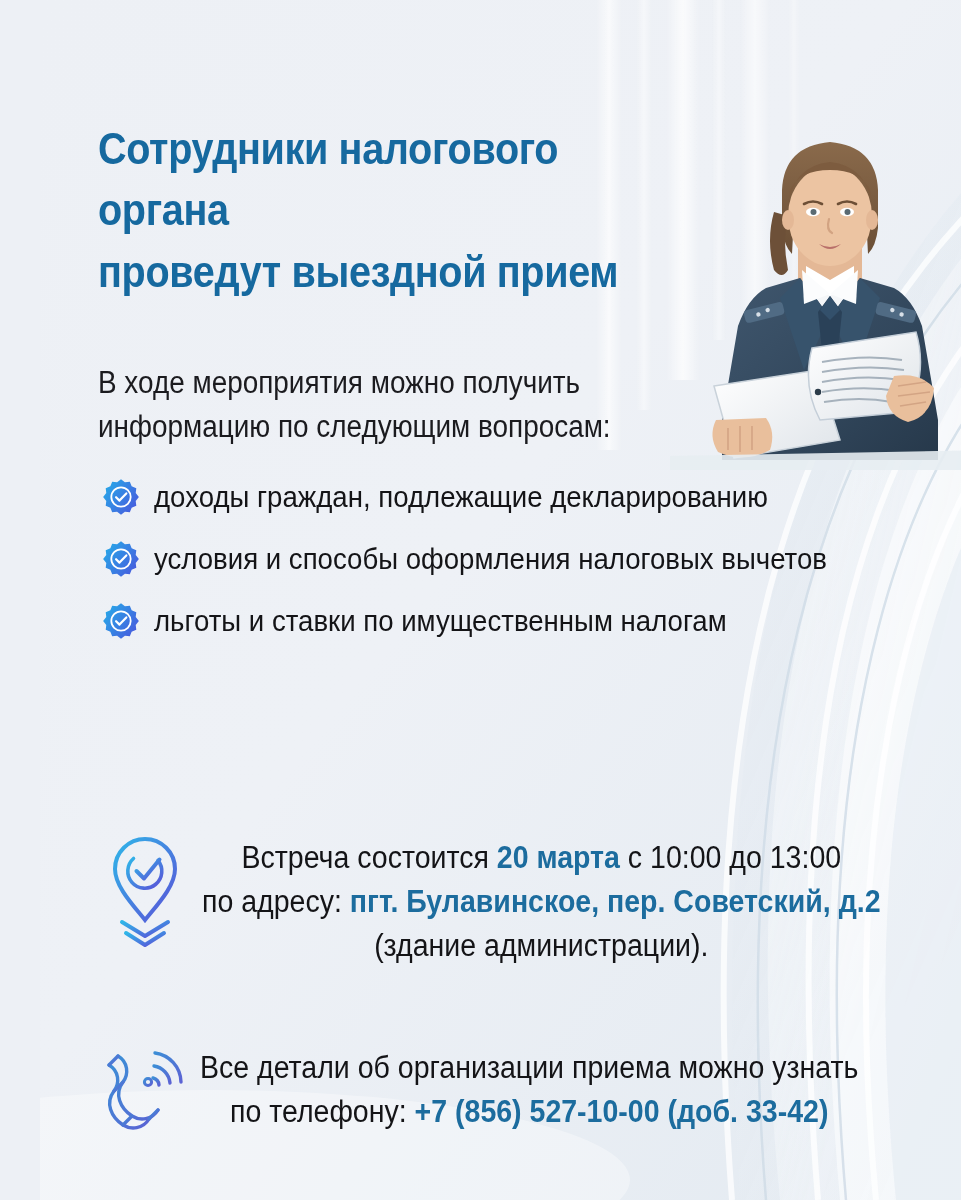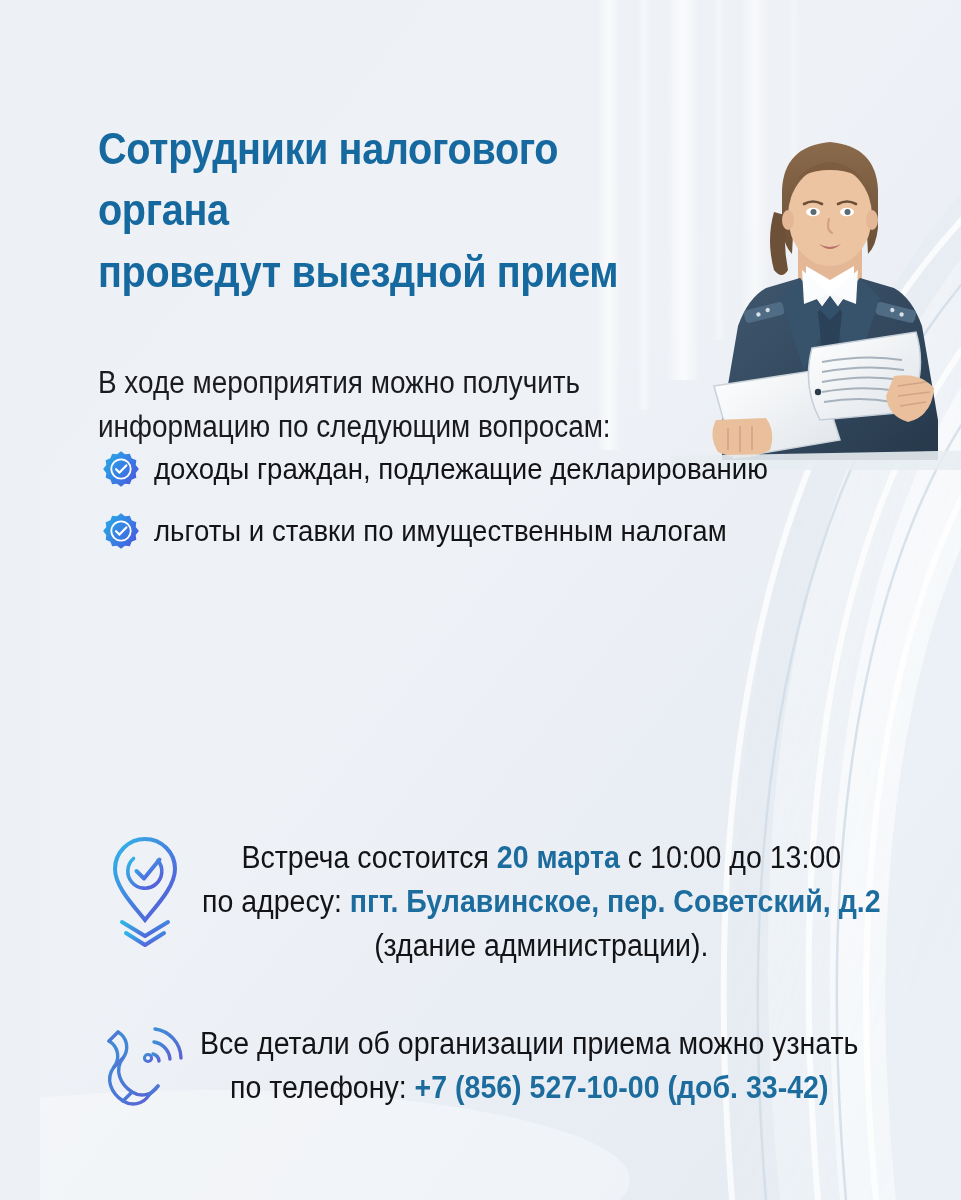--- a/index.html
+++ b/index.html
@@ -79,21 +79,21 @@
     line-height: 1.42;
     transform: scaleX(0.9);
     transform-origin: left top;
     white-space: pre-line;
   }
 
   
   .bullets {
     position: absolute;
     left: 62px;
-    top: 448px;
+    top: 476px;
     width: 800px;
   }
   .bullet-row {
     display: flex;
     align-items: flex-start;
     margin-bottom: 21px;
   }
   .bullet-badge {
     flex: 0 0 auto;
     width: 38px;
@@ -115,21 +115,21 @@
   }
 
   
   .info-block {
     position: absolute;
     display: flex;
     align-items: flex-start;
     text-align: center;
   }
   .info-block.place { left: 66px; top: 832px; width: 830px; }
-  .info-block.phone { left: 56px; top: 1018px; width: 860px; }
+  .info-block.phone { left: 56px; top: 1042px; width: 860px; }
 
   .info-icon { flex: 0 0 auto; }
   .info-icon.place-icon { width: 78px; height: 118px; margin-right: 18px; }
   .info-icon.phone-icon { width: 92px; height: 86px; margin-right: 12px; margin-top: 4px; }
   .info-icon svg { display: block; width: 100%; height: 100%; }
 
   .info-text {
     color: #141417;
     font-family: "Liberation Sans Narrow", "Liberation Sans", sans-serif;
     font-weight: 400;
@@ -323,20 +323,38 @@
           <path d="M20 1.2 24.1 4.5 29.3 3.9 31.2 8.8 36.1 10.7 35.5 15.9 38.8 20 35.5 24.1 36.1 29.3
                    31.2 31.2 29.3 36.1 24.1 35.5 20 38.8 15.9 35.5 10.7 36.1 8.8 31.2 3.9 29.3 4.5 24.1
                    1.2 20 4.5 15.9 3.9 10.7 8.8 8.8 10.7 3.9 15.9 4.5 Z" fill="url(#bg1)"></path>
           <circle cx="20" cy="20" r="10.2" fill="none" stroke="#ffffff" stroke-width="1.9"></circle>
           <path d="M14.8 20.2 18.4 23.8 25.6 16.2" fill="none" stroke="#ffffff" stroke-width="2.3" stroke-linecap="round" stroke-linejoin="round"></path>
         </svg>
       </span>
       <span class="bullet-text">доходы граждан, подлежащие декларированию</span>
     </li>
 
+    <li class="bullet-row">
+      <span class="bullet-badge">
+        <svg viewBox="0 0 40 40" xmlns="http://www.w3.org/2000/svg" aria-hidden="true">
+          <defs>
+            <linearGradient id="bg2" x1="0" y1="0.2" x2="1" y2="0.9">
+              <stop offset="0%" stop-color="#27a9e8"></stop>
+              <stop offset="100%" stop-color="#4a55dd"></stop>
+            </linearGradient>
+          </defs>
+          <path d="M20 1.2 24.1 4.5 29.3 3.9 31.2 8.8 36.1 10.7 35.5 15.9 38.8 20 35.5 24.1 36.1 29.3
+                   31.2 31.2 29.3 36.1 24.1 35.5 20 38.8 15.9 35.5 10.7 36.1 8.8 31.2 3.9 29.3 4.5 24.1
+                   1.2 20 4.5 15.9 3.9 10.7 8.8 8.8 10.7 3.9 15.9 4.5 Z" fill="url(#bg2)"></path>
+          <circle cx="20" cy="20" r="10.2" fill="none" stroke="#ffffff" stroke-width="1.9"></circle>
+          <path d="M14.8 20.2 18.4 23.8 25.6 16.2" fill="none" stroke="#ffffff" stroke-width="2.3" stroke-linecap="round" stroke-linejoin="round"></path>
+        </svg>
+      </span>
+      <span class="bullet-text">условия и способы оформления налоговых вычетов</span>
+    </li>
 
     <li class="bullet-row">
       <span class="bullet-badge">
         <svg viewBox="0 0 40 40" xmlns="http://www.w3.org/2000/svg" aria-hidden="true">
           <defs>
             <linearGradient id="bg3" x1="0" y1="0.2" x2="1" y2="0.9">
               <stop offset="0%" stop-color="#27a9e8"></stop>
               <stop offset="100%" stop-color="#4a55dd"></stop>
             </linearGradient>
           </defs>

